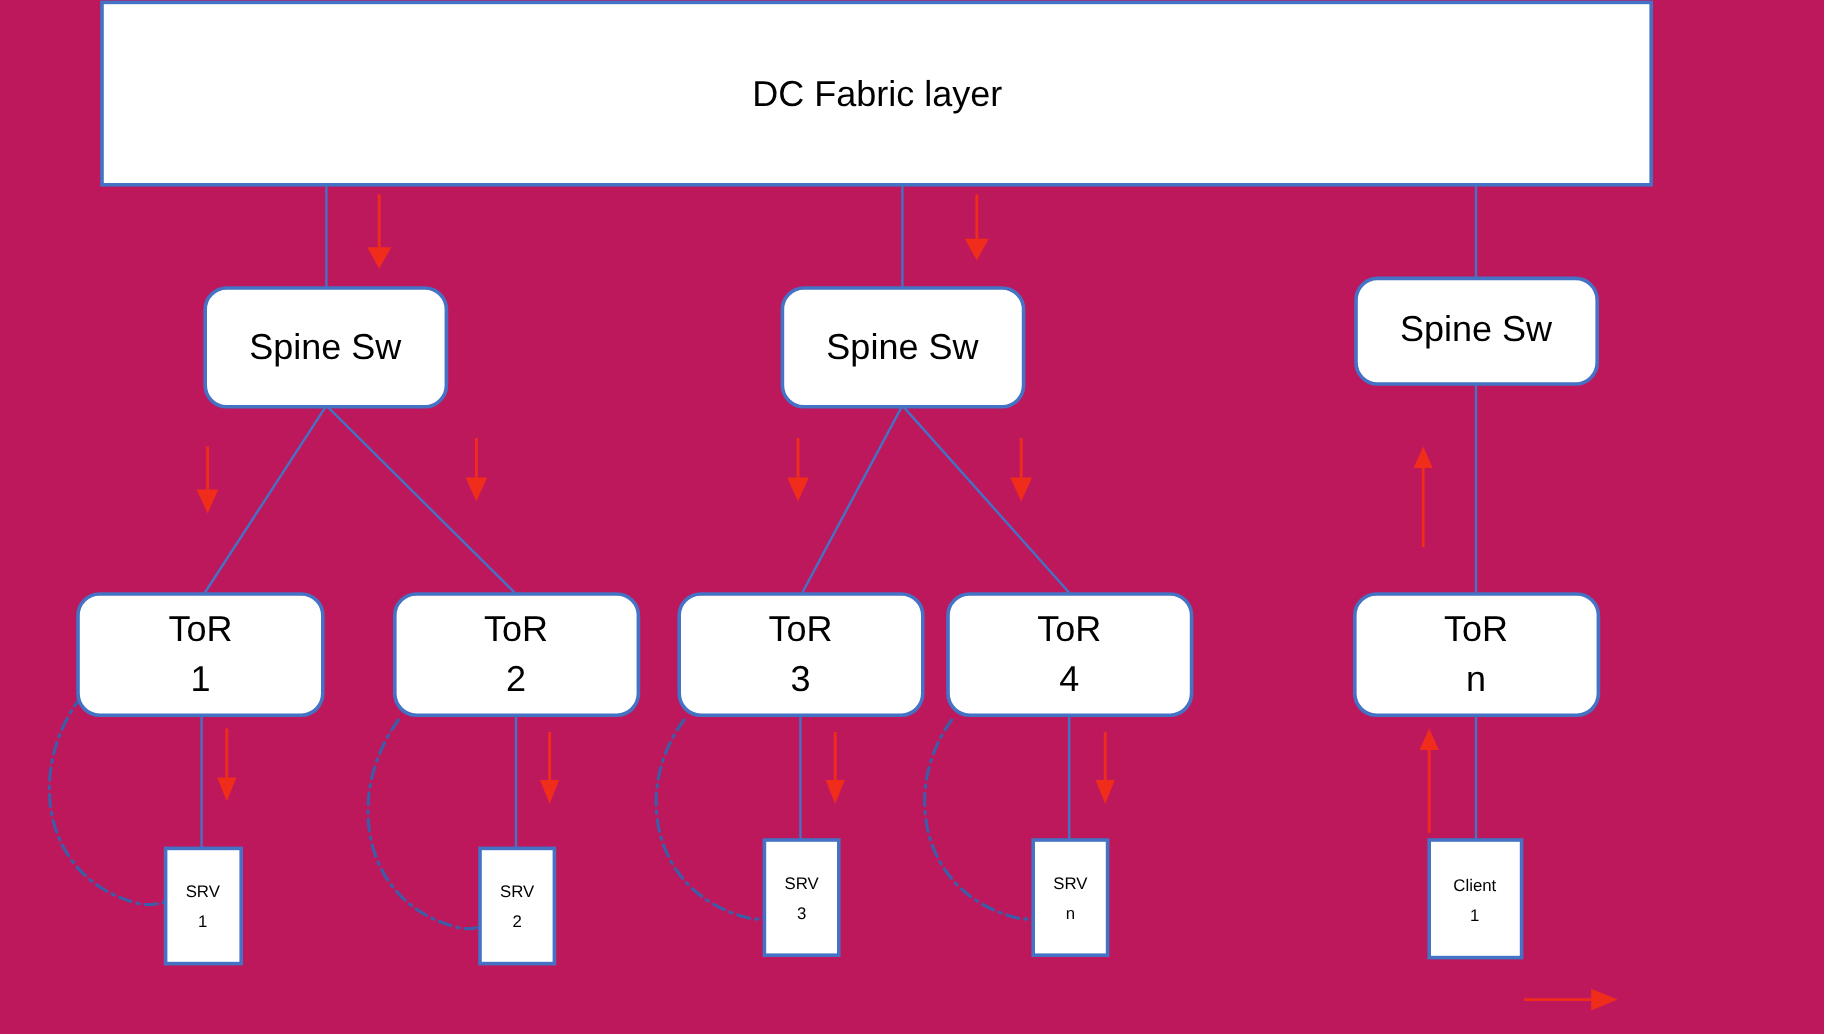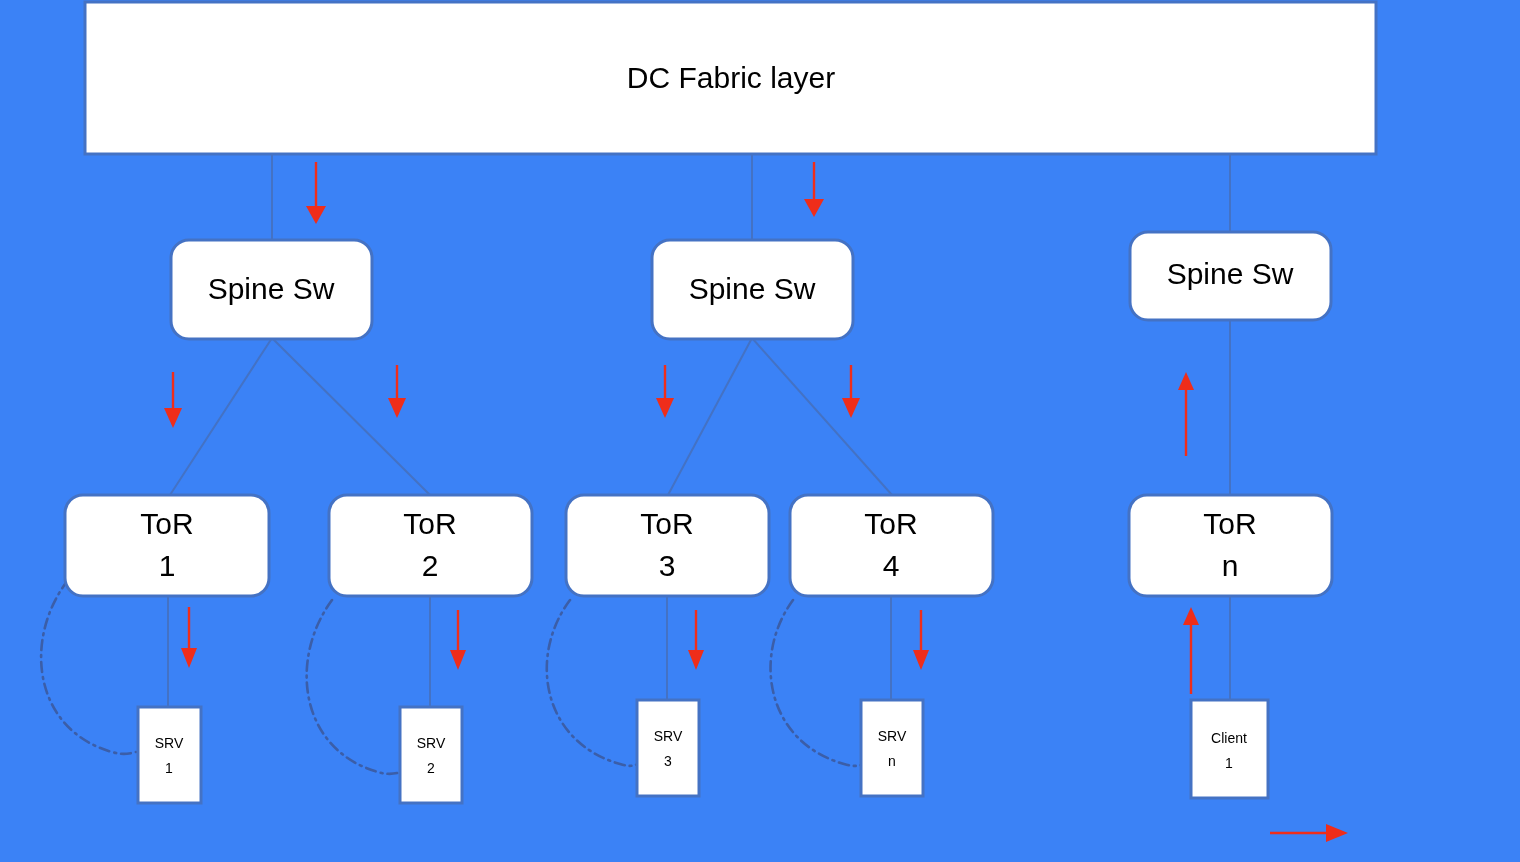--- a/index.html
+++ b/index.html
@@ -4,21 +4,21 @@
 <style>
   html, body {
     margin: 0;
     padding: 0;
     background: #000000;
   }
   #canvas {
     position: relative;
     width: 1520px;
     height: 862px;
-    background: #3b82f6;
+    background: #be185d;
     overflow: hidden;
     font-family: "Liberation Sans", sans-serif;
     text-decoration: underline;
   }
   #diagram-svg {
     position: absolute;
     left: 0;
     top: 0;
     width: 1520px;
     height: 862px;

